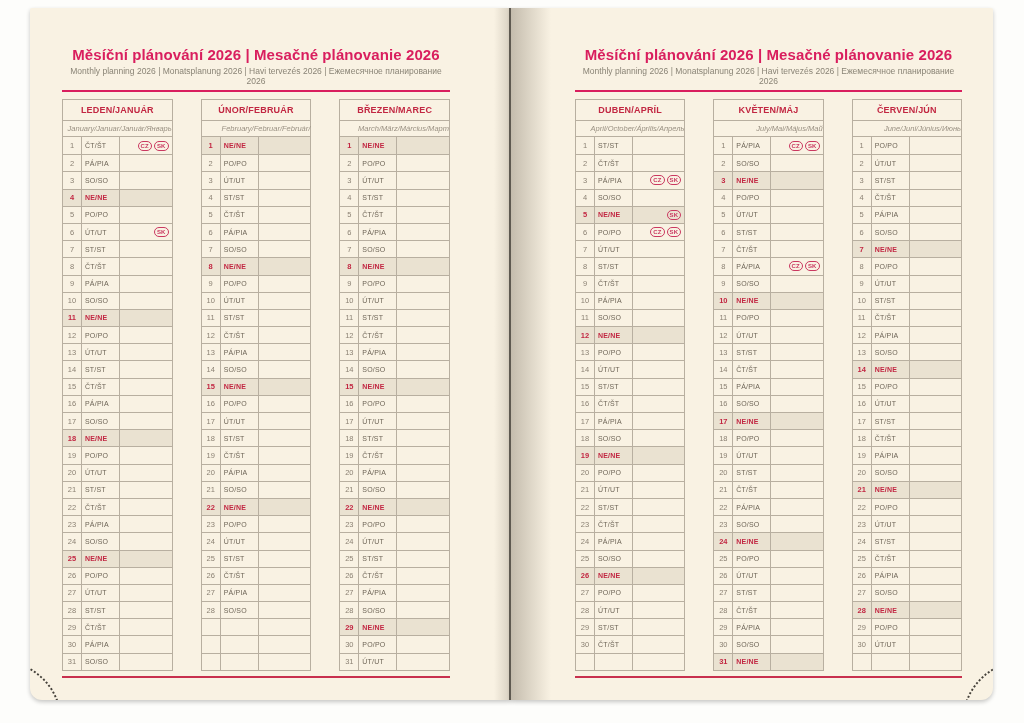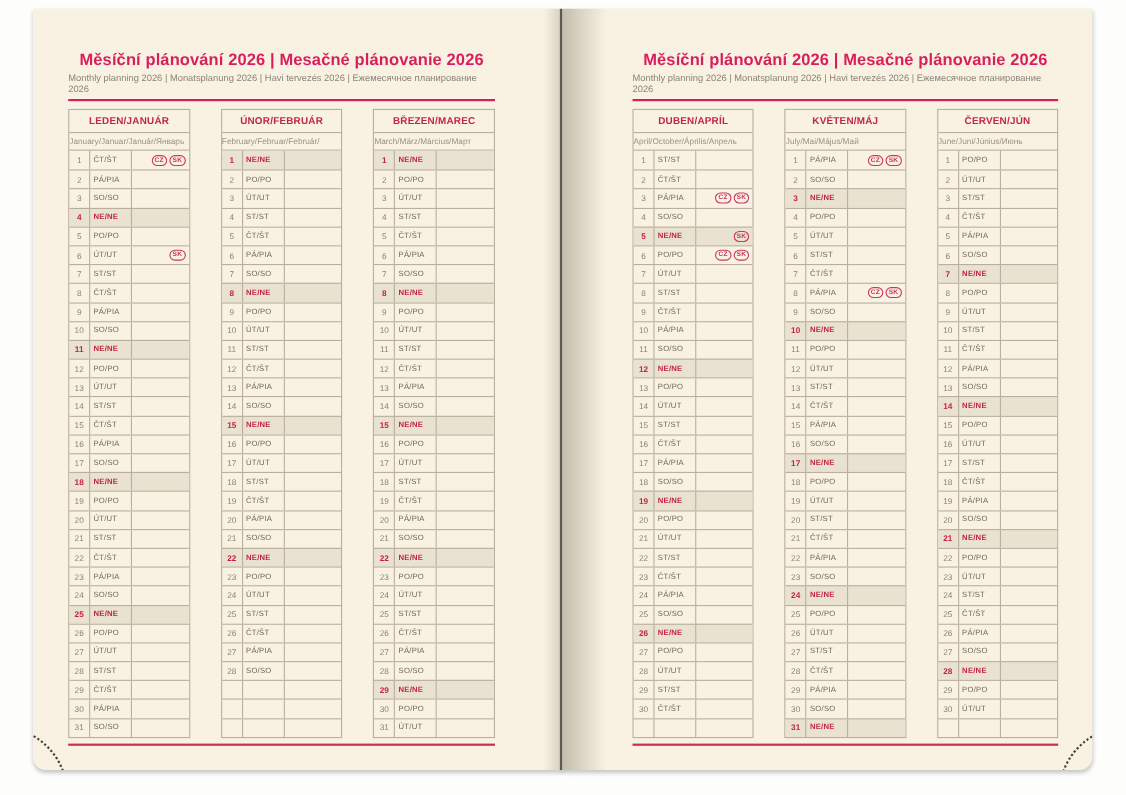--- a/index.html
+++ b/index.html
@@ -18,28 +18,28 @@
   .spread{position:absolute;inset:0;border-radius:16px;}
   .page{position:absolute;top:8px;height:692px;background:var(--page-bg);
     overflow:hidden;box-shadow:0 2px 4px rgba(0,0,0,0.22);}
   .page.left{left:30px;width:481px;border-radius:2px 0 0 12px;}
   .page.right{left:511px;width:482px;border-radius:0 2px 12px 0;}
   .page-inner{position:absolute;top:0;bottom:0;}
   .page.left .page-inner{left:32px;right:61px;}
   .page.right .page-inner{left:64px;right:31px;}
   .page-title{margin-top:38px;text-align:center;font-size:15px;font-weight:bold;
     color:var(--pink);letter-spacing:0.1px;}
-  .page-subtitle{margin-top:3px;font-size:8.5px;color:#8a8476;}
+  .page-subtitle{margin-top:3px;text-align:center;font-size:8.5px;color:#8a8476;}
   .title-rule{height:2px;background:var(--pink);margin-top:4px;margin-bottom:7px;}
   .months{display:flex;gap:28px;}
   .month{flex:1;border:1px solid var(--border);display:flex;flex-direction:column;}
   .month-header{height:20px;line-height:20px;border-bottom:1px solid var(--border);
     color:var(--red);font-weight:bold;font-size:9px;text-align:center;letter-spacing:0.2px;}
   .month-sub{height:15px;line-height:15px;border-bottom:1px solid var(--border);
-    color:var(--subc);font-size:7.5px;text-align:left;}
+    color:var(--subc);font-size:7.5px;text-align:right;font-style:italic;}
   .day-row{display:flex;height:17.2px;box-sizing:border-box;
     border-top:1px solid var(--border);align-items:stretch;}
   .day-row:first-child{border-top:none;}
   .cell-num{width:18px;border-right:1px solid var(--border);font-size:7.5px;
     color:var(--numc);display:flex;align-items:center;justify-content:center;}
   .cell-dow{width:34px;border-right:1px solid var(--border);font-size:7px;
     color:var(--dayc);display:flex;align-items:center;padding-left:3px;letter-spacing:0.2px;}
   .cell-note{flex:1;display:flex;align-items:center;justify-content:flex-end;
     padding-right:3px;gap:2px;}
   .day-row.hl{background:var(--hl);}

